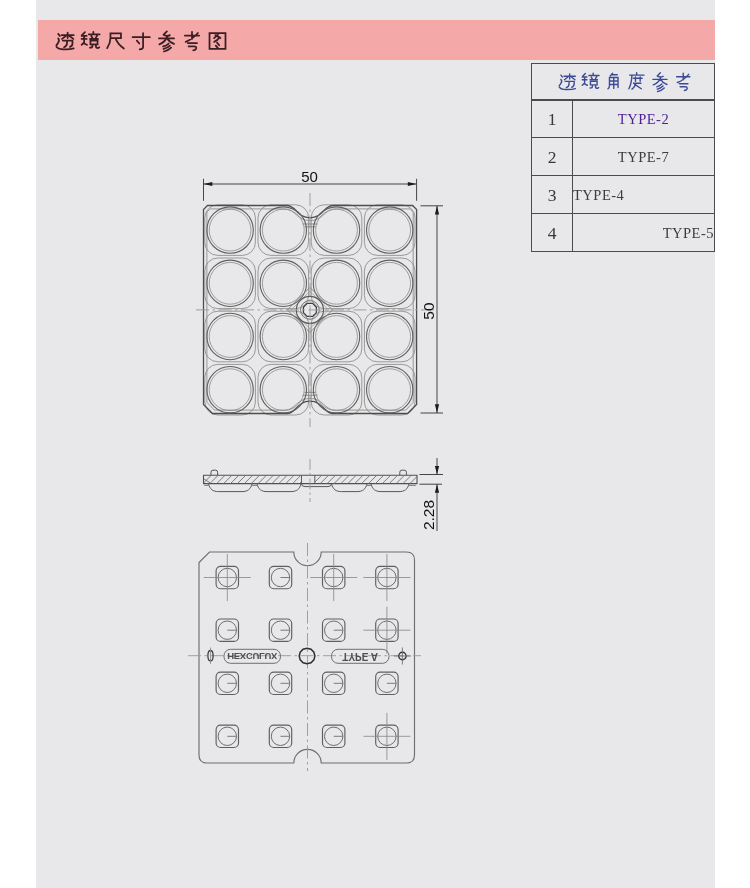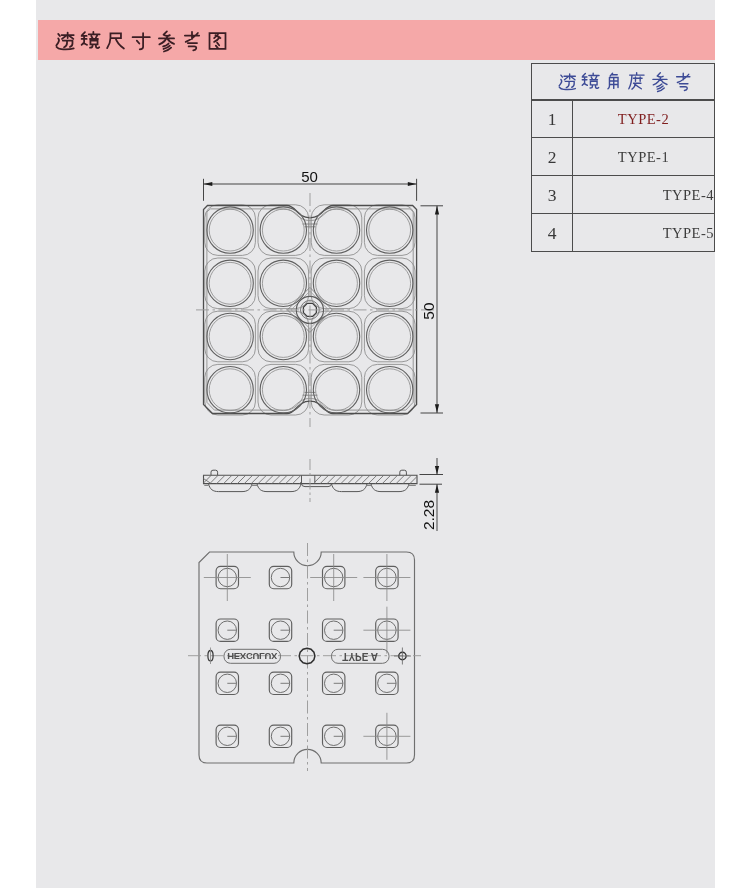--- a/index.html
+++ b/index.html
@@ -76,23 +76,23 @@
 <div class="abs" style="left:532px;top:137px;width:182px;height:1.3px;background:#4c4c4c"></div>
 <div class="abs" style="left:532px;top:175px;width:182px;height:1.3px;background:#4c4c4c"></div>
 <div class="abs" style="left:532px;top:213px;width:182px;height:1.3px;background:#4c4c4c"></div>
 <div class="abs" style="left:572px;top:100px;width:1.3px;height:151px;background:#4c4c4c"></div>
 
 <div class="abs serif" style="left:532px;top:100px;width:40px;height:38px;line-height:38px;text-align:center;font-size:17.5px;color:#383838">1</div>
 <div class="abs serif" style="left:532px;top:138px;width:40px;height:38px;line-height:38px;text-align:center;font-size:17.5px;color:#383838">2</div>
 <div class="abs serif" style="left:532px;top:176px;width:40px;height:38px;line-height:38px;text-align:center;font-size:17.5px;color:#383838">3</div>
 <div class="abs serif" style="left:532px;top:214px;width:40px;height:38px;line-height:38px;text-align:center;font-size:17.5px;color:#383838">4</div>
 
-<div class="abs serif" style="left:573px;top:100px;width:141px;height:38px;line-height:38px;text-align:center;font-size:14.5px;letter-spacing:0.5px;color:#7f1d1d">TYPE-2</div>
-<div class="abs serif" style="left:573px;top:138px;width:141px;height:38px;line-height:38px;text-align:center;font-size:14.5px;letter-spacing:0.5px;color:#3c3c3c">TYPE-1</div>
-<div class="abs serif" style="left:573px;top:176px;width:141px;height:38px;line-height:38px;text-align:right;font-size:14.5px;letter-spacing:0.5px;color:#3c3c3c">TYPE-4</div>
+<div class="abs serif" style="left:573px;top:100px;width:141px;height:38px;line-height:38px;text-align:center;font-size:14.5px;letter-spacing:0.5px;color:#4c1d95">TYPE-2</div>
+<div class="abs serif" style="left:573px;top:138px;width:141px;height:38px;line-height:38px;text-align:center;font-size:14.5px;letter-spacing:0.5px;color:#3c3c3c">TYPE-7</div>
+<div class="abs serif" style="left:573px;top:176px;width:141px;height:38px;line-height:38px;text-align:left;font-size:14.5px;letter-spacing:0.5px;color:#3c3c3c">TYPE-4</div>
 <div class="abs serif" style="left:573px;top:214px;width:141px;height:38px;line-height:38px;text-align:right;font-size:14.5px;letter-spacing:0.5px;color:#3c3c3c">TYPE-5</div>
 
 <svg class="abs" style="left:0;top:0" width="750" height="888" viewBox="0 0 750 888">
 
 <g fill="none" stroke="#8a8a8a" stroke-width="0.85">
       <rect x="204.8" y="204.8" width="50.6" height="50.6" rx="13" ry="13"></rect>
       <rect x="258.0" y="204.8" width="50.6" height="50.6" rx="13" ry="13"></rect>
       <rect x="311.2" y="204.8" width="50.6" height="50.6" rx="13" ry="13"></rect>
       <rect x="364.4" y="204.8" width="50.6" height="50.6" rx="13" ry="13"></rect>
       <rect x="204.8" y="258.0" width="50.6" height="50.6" rx="13" ry="13"></rect>

